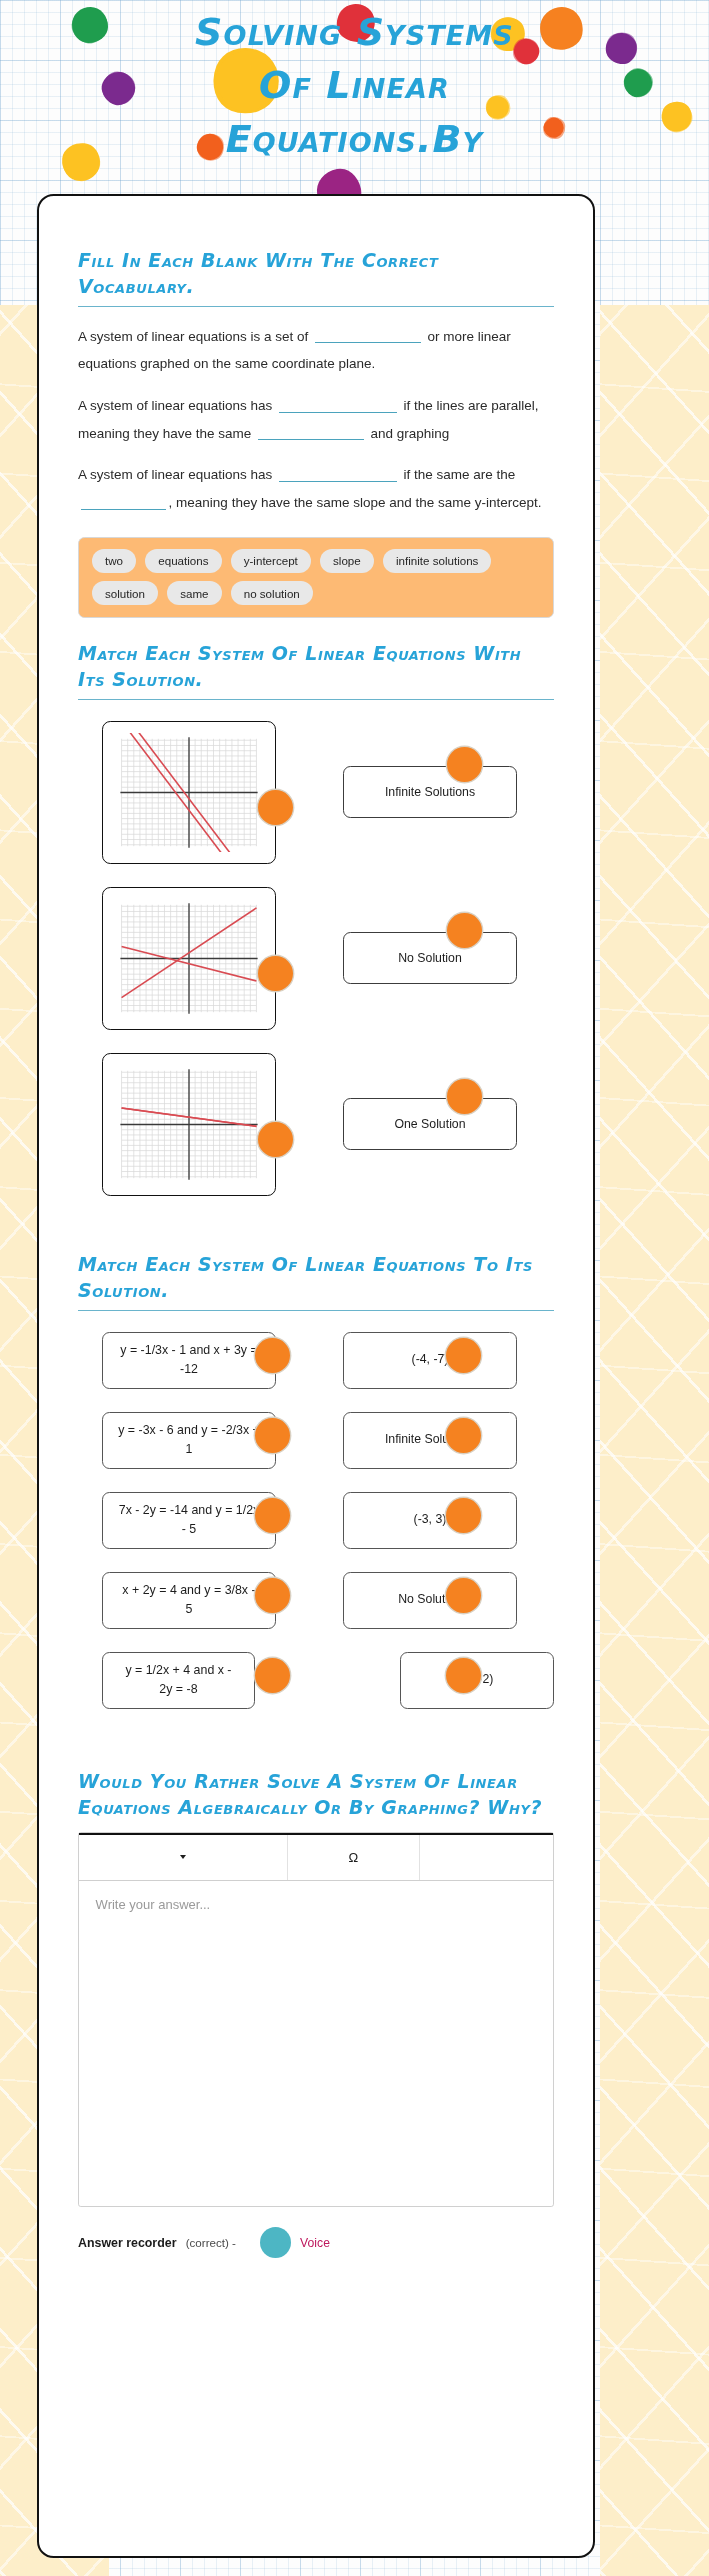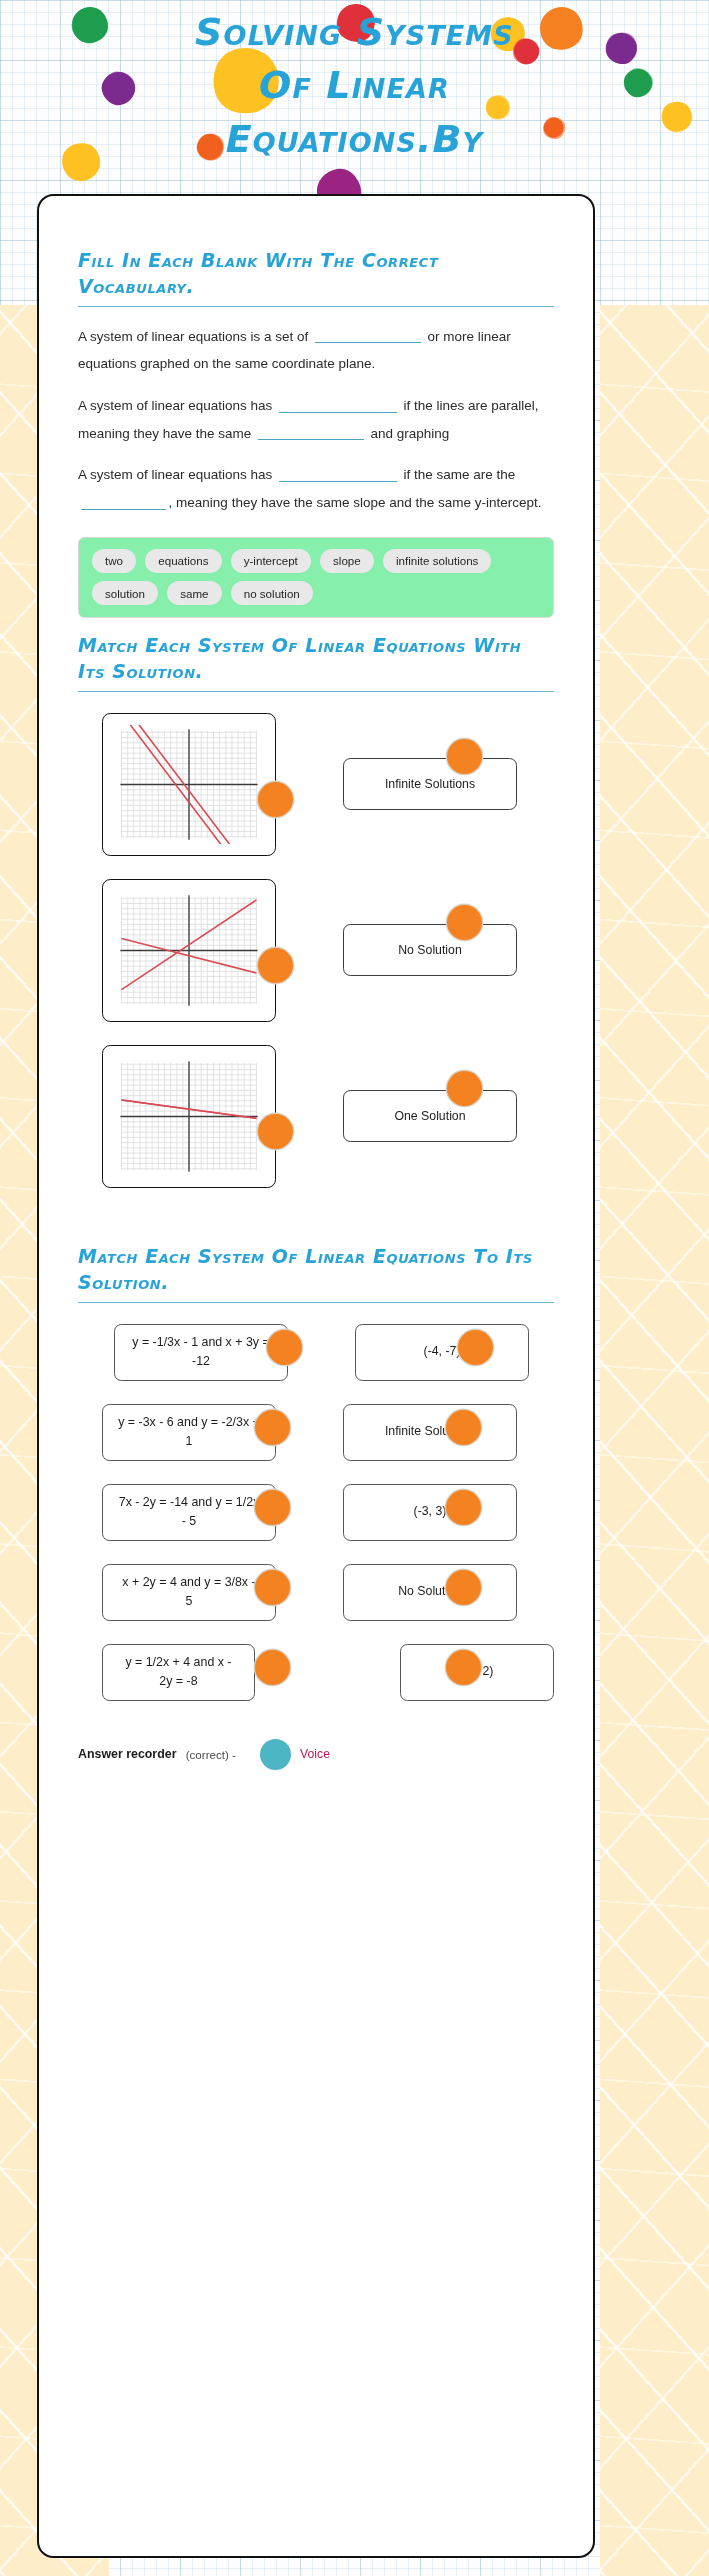--- a/index.html
+++ b/index.html
@@ -138,21 +138,21 @@
 
   
   #word-bank {
     border: 0.9px solid #d8d8d8;
     border-radius: 6.5px;
     padding: 11px 10px 12px 13px;
     display: flex;
     flex-wrap: wrap;
     gap: 8.3px 9.2px;
     margin: 20.3px 0 9.2px 0;
-    background: #86efac;
+    background: #fdba74;
   }
   .chip {
     background: #e8e8e8;
     border-radius: 14.8px;
     padding: 5.5px 13px;
     font-size: 11.6px;
     color: #262626;
     white-space: nowrap;
   }
 
@@ -348,21 +348,21 @@
         <div class="chip">equations</div>
         <div class="chip">y-intercept</div>
         <div class="chip">slope</div>
         <div class="chip">infinite solutions</div>
         <div class="chip">solution</div>
         <div class="chip">same</div>
         <div class="chip">no solution</div>
       </div>
   </section>
 
-  <section style="margin-top:14px">
+  <section style="margin-top:22px">
     <h2 class="section-title">Match each system of linear equations with its solution.</h2>
     <hr class="title-rule">
     <div class="match-rows" id="graph-rows">
         <div class="match-row" style="height: 153px;">
           <div class="graph-card">
             <div class="graph-inner"><svg class="gx" viewBox="0 0 100 82" width="100%" height="100%" preserveAspectRatio="none">
                 <line class="minor" x1="3.799999999999997" y1="4" x2="3.799999999999997" y2="78"></line>
                 <line class="minor" x1="8" y1="4" x2="8" y2="78"></line>
                 <line class="minor" x1="12.199999999999996" y1="4" x2="12.199999999999996" y2="78"></line>
                 <line class="minor" x1="16.4" y1="4" x2="16.4" y2="78"></line>
@@ -533,21 +533,21 @@
           <div class="dot" style="left: 180px; top: 74px;"></div>
           <div class="dot" style="left: 369px; top: 31px;"></div>
         </div>
       </div>
   </section>
 
   <section style="margin-top:37px">
     <h2 class="section-title">Match each system of linear equations to its solution.</h2>
     <hr class="title-rule">
     <div class="match-rows" id="eq-rows">
-        <div class="match-row" style="height: 67px; margin-left: 36px;">
+        <div class="match-row" style="height: 67px; margin-left: 24px;">
           <div class="eq-card">y = -1/3x - 1 and x + 3y = -12</div>
           <div style="width: 67px;"></div>
           <div class="answer-card tall">(-4, -7)</div>
           <div class="dot" style="left: 153px; top: 11px;"></div>
           <div class="dot" style="left: 344px; top: 11px;"></div>
         </div>
         <div class="match-row" style="height: 67px; margin-left: 24px;">
           <div class="eq-card">y = -3x - 6 and y = -2/3x + 1</div>
           <div style="width: 67px;"></div>
           <div class="answer-card tall">Infinite Solutions</div>
@@ -571,20 +571,36 @@
         <div class="match-row" style="height: 67px; margin-left: 24px; gap: 44px;">
           <div class="eq-card">y = 1/2x + 4 and x - 2y = -8</div>
           <div style="width: 67px;"></div>
           <div class="answer-card tall">(8, -2)</div>
           <div class="dot" style="left: 153px; top: 11px;"></div>
           <div class="dot" style="left: 344px; top: 11px;"></div>
         </div>
       </div>
   </section>
 
+  <section style="margin-top:41px">
+    <h2 class="section-title">Would you rather solve a system of linear equations algebraically or by graphing? Why?</h2>
+
+    <div id="editor">
+      <div id="editor-toolbar">
+        <div class="tb-cell c1">
+          <span class="caret-down"></span>
+        </div>
+        <div class="tb-cell c2">
+          <span class="omega">Ω</span>
+        </div>
+        <div class="tb-cell c3"></div>
+      </div>
+      <div id="answer-area">Write your answer...</div>
+    </div>
+  </section>
 
   <div id="footer">
     <span class="lbl-strong">Answer recorder</span>
     <span class="lbl-light">(correct) -</span>
     <div id="voice-dot"></div>
     <span id="voice-label">Voice</span>
   </div>
 
 </div>
 

